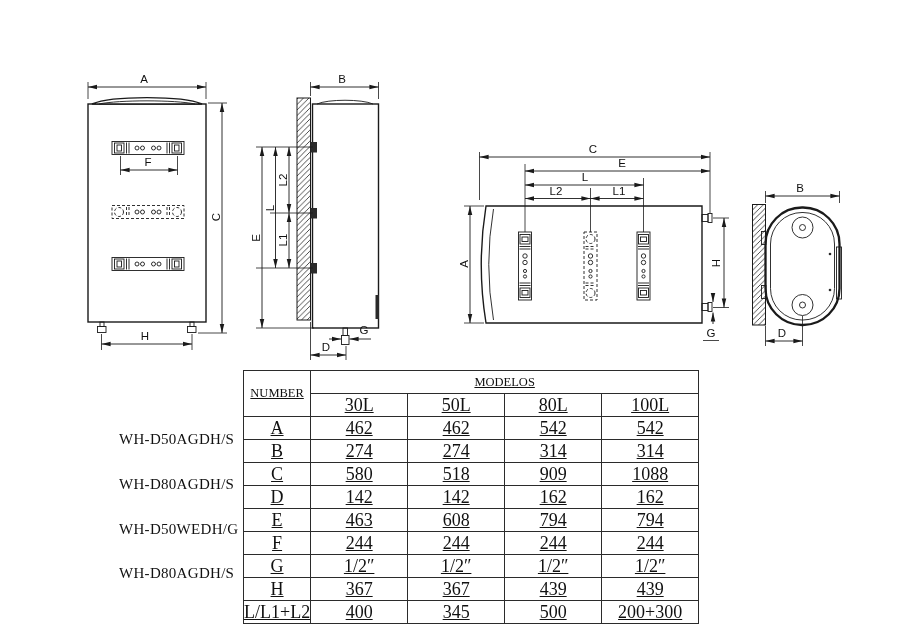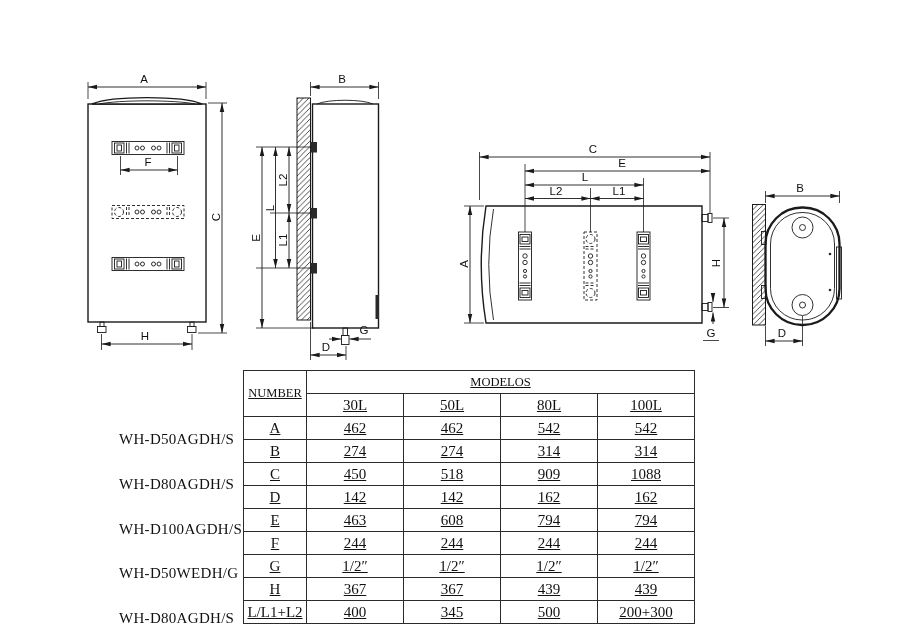--- a/index.html
+++ b/index.html
@@ -10,21 +10,21 @@
   .tk{fill:none;stroke:#1a1a1a;stroke-width:2.3;}
   .dsh{fill:none;stroke:#1a1a1a;stroke-width:0.9;stroke-dasharray:3 2;}
   .ext{fill:none;stroke:#1a1a1a;stroke-width:0.8;}
   .dim{fill:none;stroke:#1a1a1a;stroke-width:0.9;marker-start:url(#arr);marker-end:url(#arr);}
   .dimE{fill:none;stroke:#1a1a1a;stroke-width:0.9;marker-end:url(#arr);}
   .fillk{fill:#2a2a2a;stroke:none;}
   text.lbl{font-family:"Liberation Sans",sans-serif;font-size:11.5px;fill:#111;text-anchor:middle;}
   .models{position:absolute;left:103px;top:409px;width:150px;}
   .models p{margin:16px;height:28.8px;line-height:28.8px;font-size:15px;white-space:nowrap;letter-spacing:.3px;}
   .dims-table{position:absolute;left:243px;top:370px;border-collapse:collapse;table-layout:fixed;text-decoration:underline;}
-  .dims-table td{border:1px solid #2b2b2b;text-align:center;vertical-align:middle;padding:0;height:22px;font-size:15px;line-height:1;}
+  .dims-table td{border:1px solid #2b2b2b;text-align:center;vertical-align:middle;padding:0;height:22px;font-size:18px;line-height:1;}
   .dims-table td.hd{font-size:12.5px;}
 </style>
 </head>
 <body>
 
 <div id="page">
 
 <svg width="923" height="368" viewBox="0 0 923 368">
   <defs>
     <marker id="arr" viewBox="0 0 10 6" refX="9.6" refY="3" markerWidth="9.5" markerHeight="5.7" markerUnits="userSpaceOnUse" orient="auto-start-reverse">
@@ -233,21 +233,20 @@
     <line x1="765.5" y1="326" x2="765.5" y2="346" class="ext"></line>
     <line x1="802.5" y1="316" x2="802.5" y2="346" class="ext"></line>
     <line x1="765.5" y1="341" x2="802.5" y2="341" class="dim"></line>
     <text x="782" y="337" class="lbl">D</text>
   </g>
 </svg>
 
 <div class="models">
   <p>WH-D50AGDH/S</p>
   <p>WH-D80AGDH/S</p>
-  <p>WH-D100AGDH/S</p>
   <p>WH-D50WEDH/G</p>
   <p>WH-D80AGDH/S</p>
 </div>
 
 <table class="dims-table">
   <colgroup>
         <col style="width:63px">
         <col style="width:97px">
         <col style="width:97px">
         <col style="width:97px">
@@ -273,21 +272,21 @@
   </tr>
   <tr>
     <td>B</td>
     <td>274</td>
     <td>274</td>
     <td>314</td>
     <td>314</td>
   </tr>
   <tr>
     <td>C</td>
-    <td>450</td>
+    <td>580</td>
     <td>518</td>
     <td>909</td>
     <td>1088</td>
   </tr>
   <tr>
     <td>D</td>
     <td>142</td>
     <td>142</td>
     <td>162</td>
     <td>162</td>

